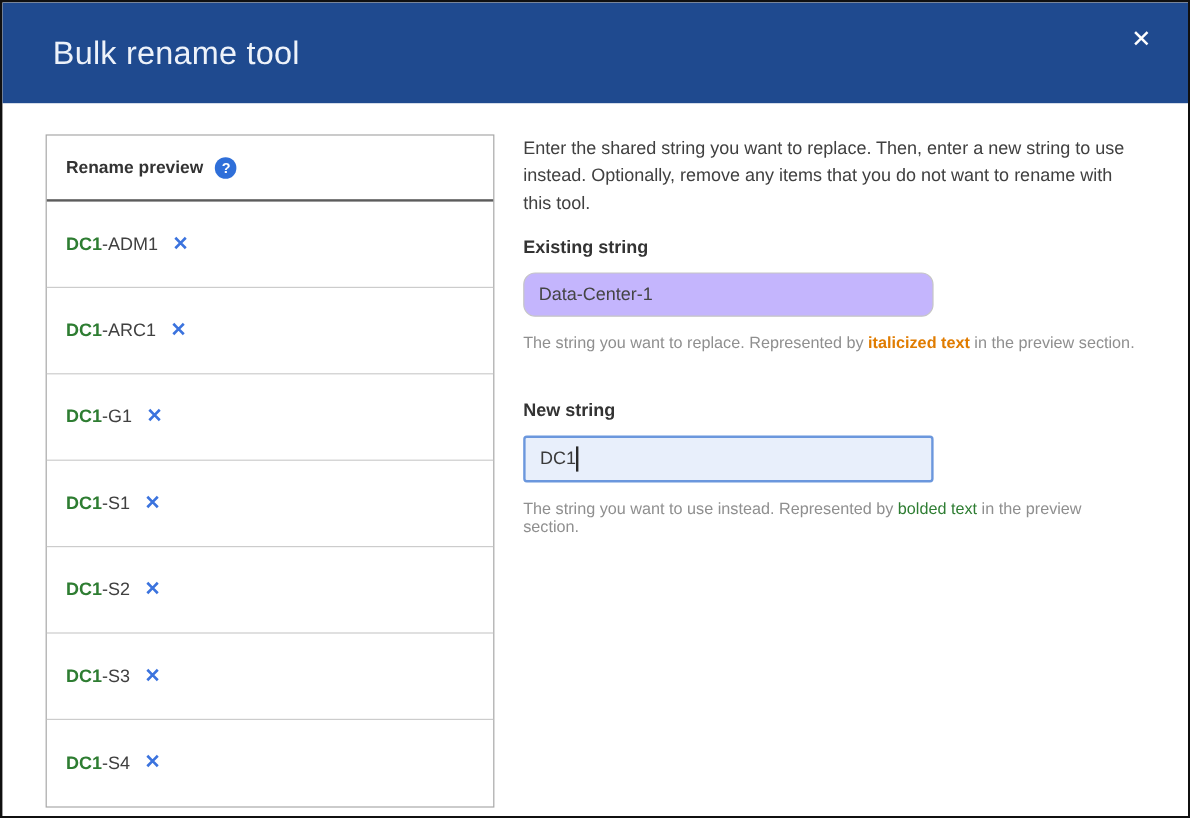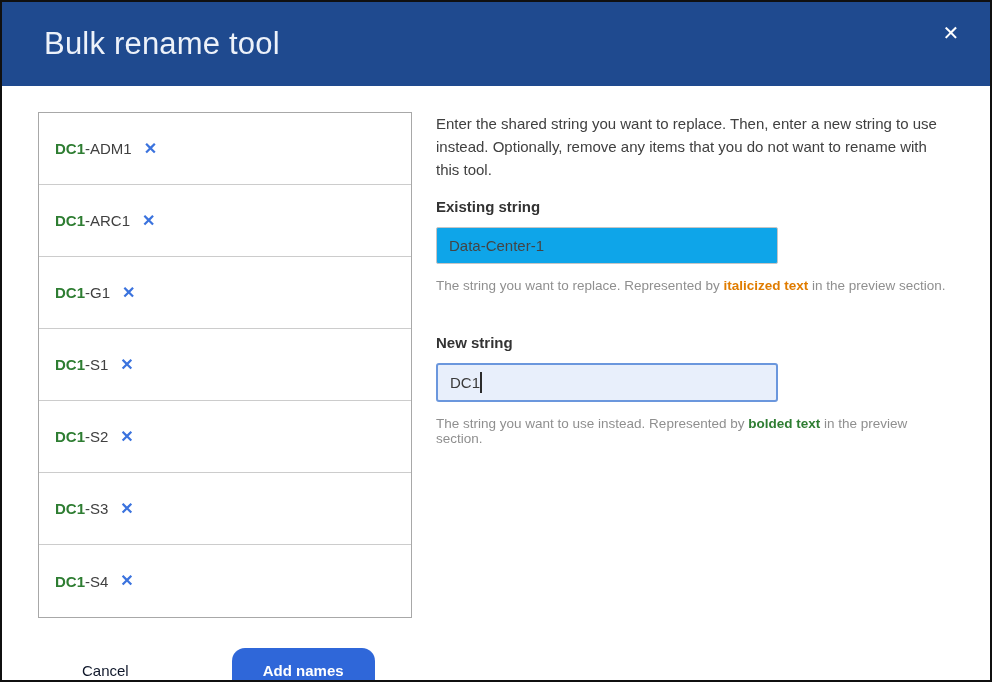--- a/index.html
+++ b/index.html
@@ -9,21 +9,21 @@
   .window {
     position:relative; width:992px; height:682px;
     background:#fff; border:2px solid #101010; overflow:hidden;
   }
 
   
   .header {
     height:84px; background:#1f4a8f;
     display:flex; align-items:center; padding:0 42px;
   }
-  .header-title { color:#edf2fa; font-size:31px; font-weight:400; letter-spacing:.2px; }
+  .header-title { color:#edf2fa; font-size:27px; font-weight:400; letter-spacing:.2px; }
   .close-btn {
     position:absolute; top:16px; right:24px;
     width:30px; height:30px; border:none; background:transparent;
     color:#ffffff; font-size:20px; line-height:30px; text-align:center; cursor:pointer;
   }
 
   
   .content { display:flex; padding:26px 40px 0 36px; }
   .left-col { width:374px; flex:0 0 374px; }
   .right-col { margin-left:24px; width:540px; }
@@ -61,51 +61,55 @@
     margin-left:103px; width:143px; height:44px; border:none; border-radius:13px;
     background:#2f67d9; color:#fff; font-size:15px; font-weight:700;
     cursor:pointer; font-family:inherit;
   }
 
   
   .instructions { font-size:15px; color:#404040; line-height:23px; }
   .field-label { font-size:15px; font-weight:700; color:#333; margin-top:17px; }
   .field-wrap { position:relative; margin-top:12px; width:342px; }
   .text-input {
-    width:100%; height:37px; border:1px solid #c5c5c5; border-radius:2px;
+    width:100%; height:37px; border:1px solid #c5c5c5; border-radius:10px;
     padding:0 12px; font-size:15px; color:#444; font-family:inherit;
-    background:#0ea5e9; outline:none;
+    background:#c4b5fd; outline:none;
   }
   .text-input.focused {
     height:39px; background:#e8effb; border:2px solid #6b97dd; border-radius:3px;
     color:#3a3a3a;
   }
   .caret {
     position:absolute; left:44px; top:9px; width:1.5px; height:21px;
     background:#2b2b2b; pointer-events:none;
   }
   .helper { margin-top:14px; font-size:13.5px; color:#8f8f8f; }
   .hl-italic { font-weight:700; color:#e07c00; }
-  .hl-bold { font-weight:700; color:#2e7d32;text-align:right; }
+  .hl-bold { font-weight:400; color:#2e7d32;text-align:right; }
   .gap-lg { height:24px; }
 </style>
 </head>
 <body>
 
 <div class="window">
 
   <div class="header">
     <div class="header-title">Bulk rename tool</div>
     <button class="close-btn">✕</button>
   </div>
 
   <div class="content">
 
     <div class="left-col">
       <div class="preview-panel">
+        <div class="preview-header">
+          <span class="preview-title">Rename preview</span>
+          <span class="help-icon">?</span>
+        </div>
         <div>
 
             <div class="preview-row">
               <span><span class="row-prefix">DC1</span><span class="row-suffix">-ADM1</span></span>
               <span class="remove-icon">✕</span>
             </div>
 
             <div class="preview-row">
               <span><span class="row-prefix">DC1</span><span class="row-suffix">-ARC1</span></span>
               <span class="remove-icon">✕</span>

